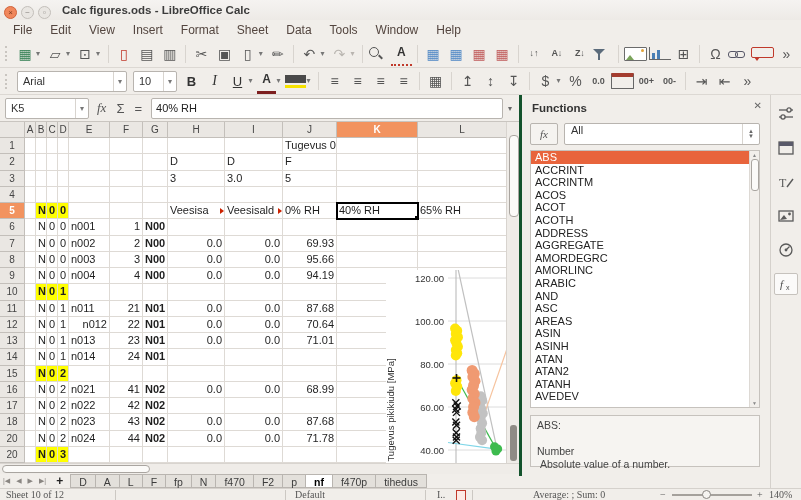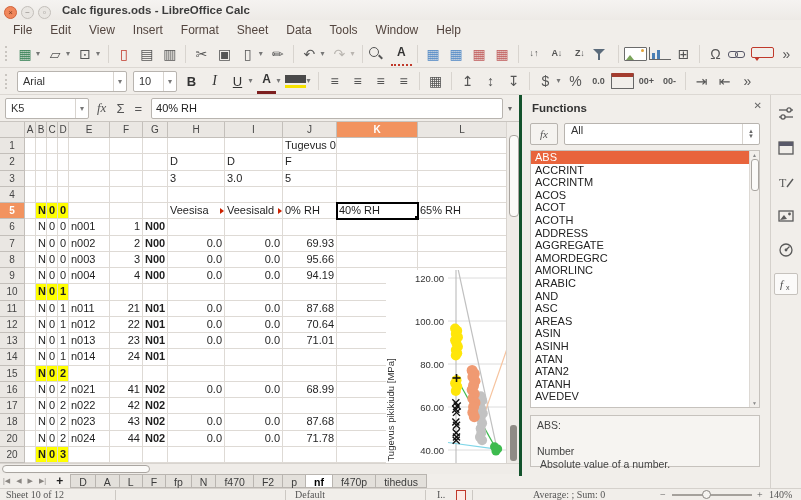--- a/index.html
+++ b/index.html
@@ -445,21 +445,21 @@
         <div class="g-c r" style="width: 54px;">87.68</div>
         <div class="g-c" style="width: 81px;"></div>
         <div class="g-c" style="width: 89px;"></div>
       </div>
       <div class="g-row">
         <div class="g-rh">12</div>
         <div class="g-c" style="width: 11px;"></div>
         <div class="g-c" style="width: 11px;">N</div>
         <div class="g-c" style="width: 11px;">0</div>
         <div class="g-c" style="width: 11px;">1</div>
-        <div class="g-c" style="width: 41px;">n012</div>
+        <div class="g-c" style="width: 41px; text-align: right;">n012</div>
         <div class="g-c r" style="width: 33px;">22</div>
         <div class="g-c b" style="width: 25px;">N01</div>
         <div class="g-c r" style="width: 57px;">0.0</div>
         <div class="g-c r" style="width: 58px;">0.0</div>
         <div class="g-c r" style="width: 54px;">70.64</div>
         <div class="g-c" style="width: 81px;"></div>
         <div class="g-c" style="width: 89px;"></div>
       </div>
       <div class="g-row">
         <div class="g-rh">13</div>

